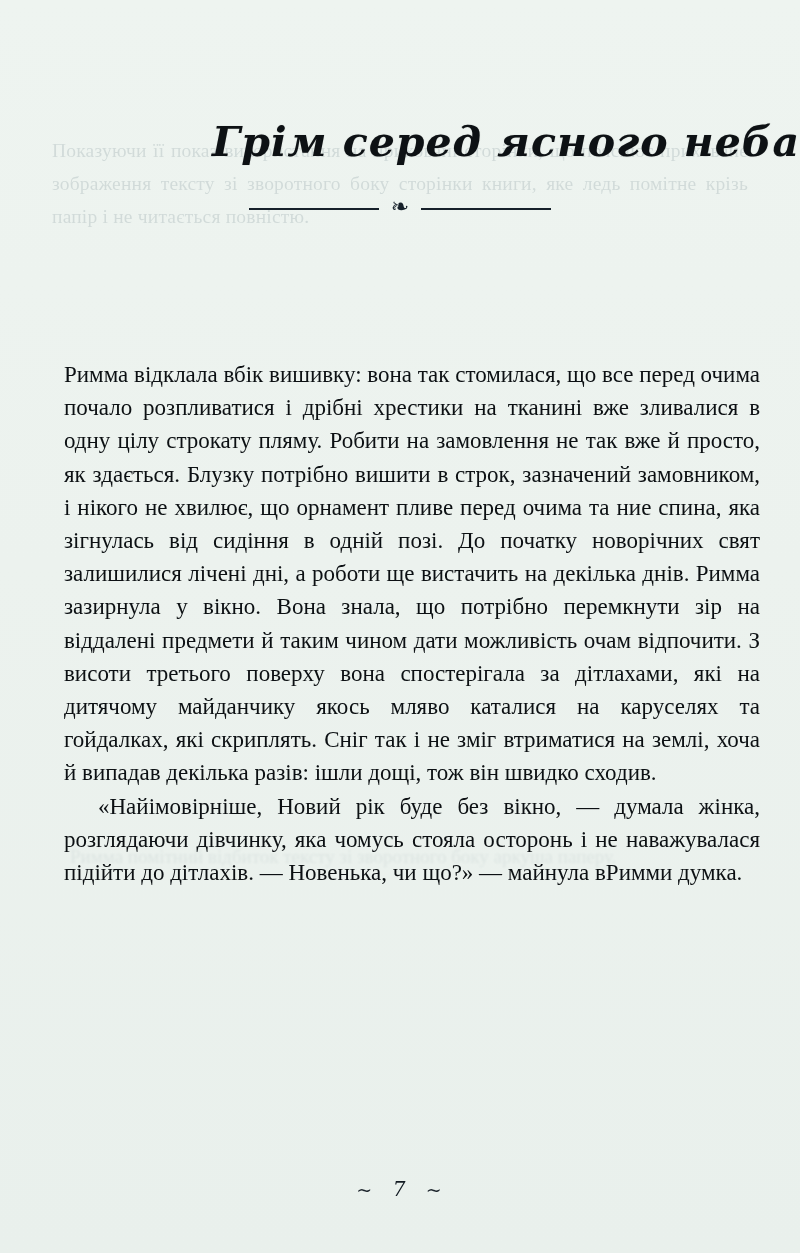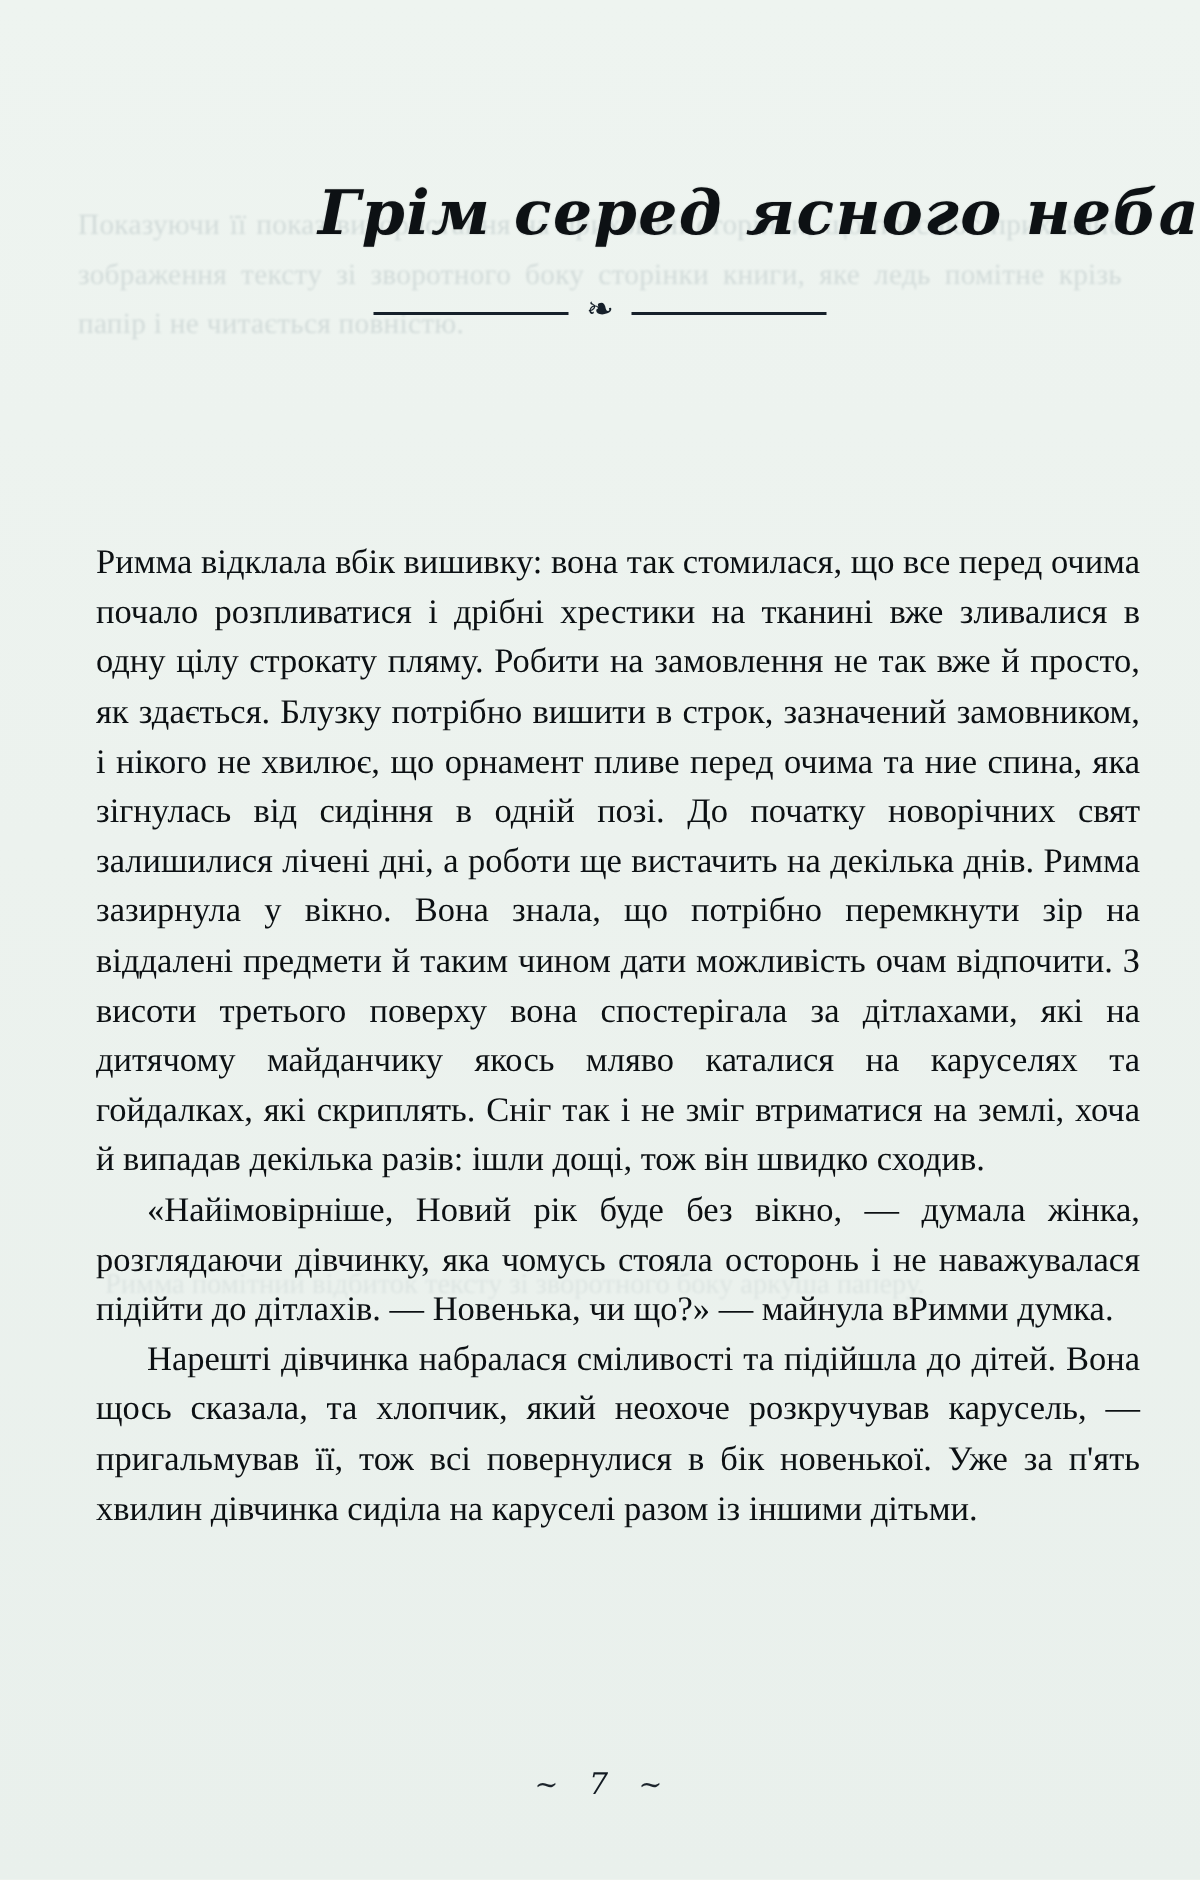--- a/index.html
+++ b/index.html
@@ -140,21 +140,20 @@
 
   <div class="title-rule">
     <span class="bar"></span>
     <span class="orn">❧</span>
     <span class="bar"></span>
   </div>
 
   <div class="body-text">
     <p>Римма відклала вбік вишивку: вона так стомилася, що все перед очима почало розпливатися і дрібні хрестики на тканині вже зливалися в одну цілу строкату пляму. Робити на замовлення не так вже й просто, як здається. Блузку потрібно вишити в строк, зазначений замовником, і нікого не хвилює, що орнамент пливе перед очима та ние спина, яка зігнулась від сидіння в одній позі. До початку новорічних свят залишилися лічені дні, а роботи ще вистачить на декілька днів. Римма зазирнула у вікно. Вона знала, що потрібно перемкнути зір на віддалені предмети й таким чином дати можливість очам відпочити. З висоти третього поверху вона спостерігала за дітлахами, які на дитячому майданчику якось мляво каталися на каруселях та гойдалках, які скриплять. Сніг так і не зміг втриматися на землі, хоча й випадав декілька разів: ішли дощі, тож він швидко сходив.</p>
     <p class="indent">«Найімовірніше, Новий рік буде без вікно, — думала жінка, розглядаючи дівчинку, яка чомусь стояла осторонь і не наважувалася підійти до дітлахів. — Новенька, чи що?» — майнула вРимми думка.</p>
-    <p class="indent">Нарешті дівчинка набралася сміливості та підійшла до дітей. Вона щось сказала, та хлопчик, який неохоче розкручував карусель, — пригальмував її, тож всі повернулися в бік новенької. Уже за п'ять хвилин дівчинка сиділа на каруселі разом із іншими дітьми.</p>
   </div>
 
   <div class="folio">
     <span class="swash">~</span>
     <span class="num">7</span>
     <span class="swash">~</span>
   </div>
 
 </div>
 

